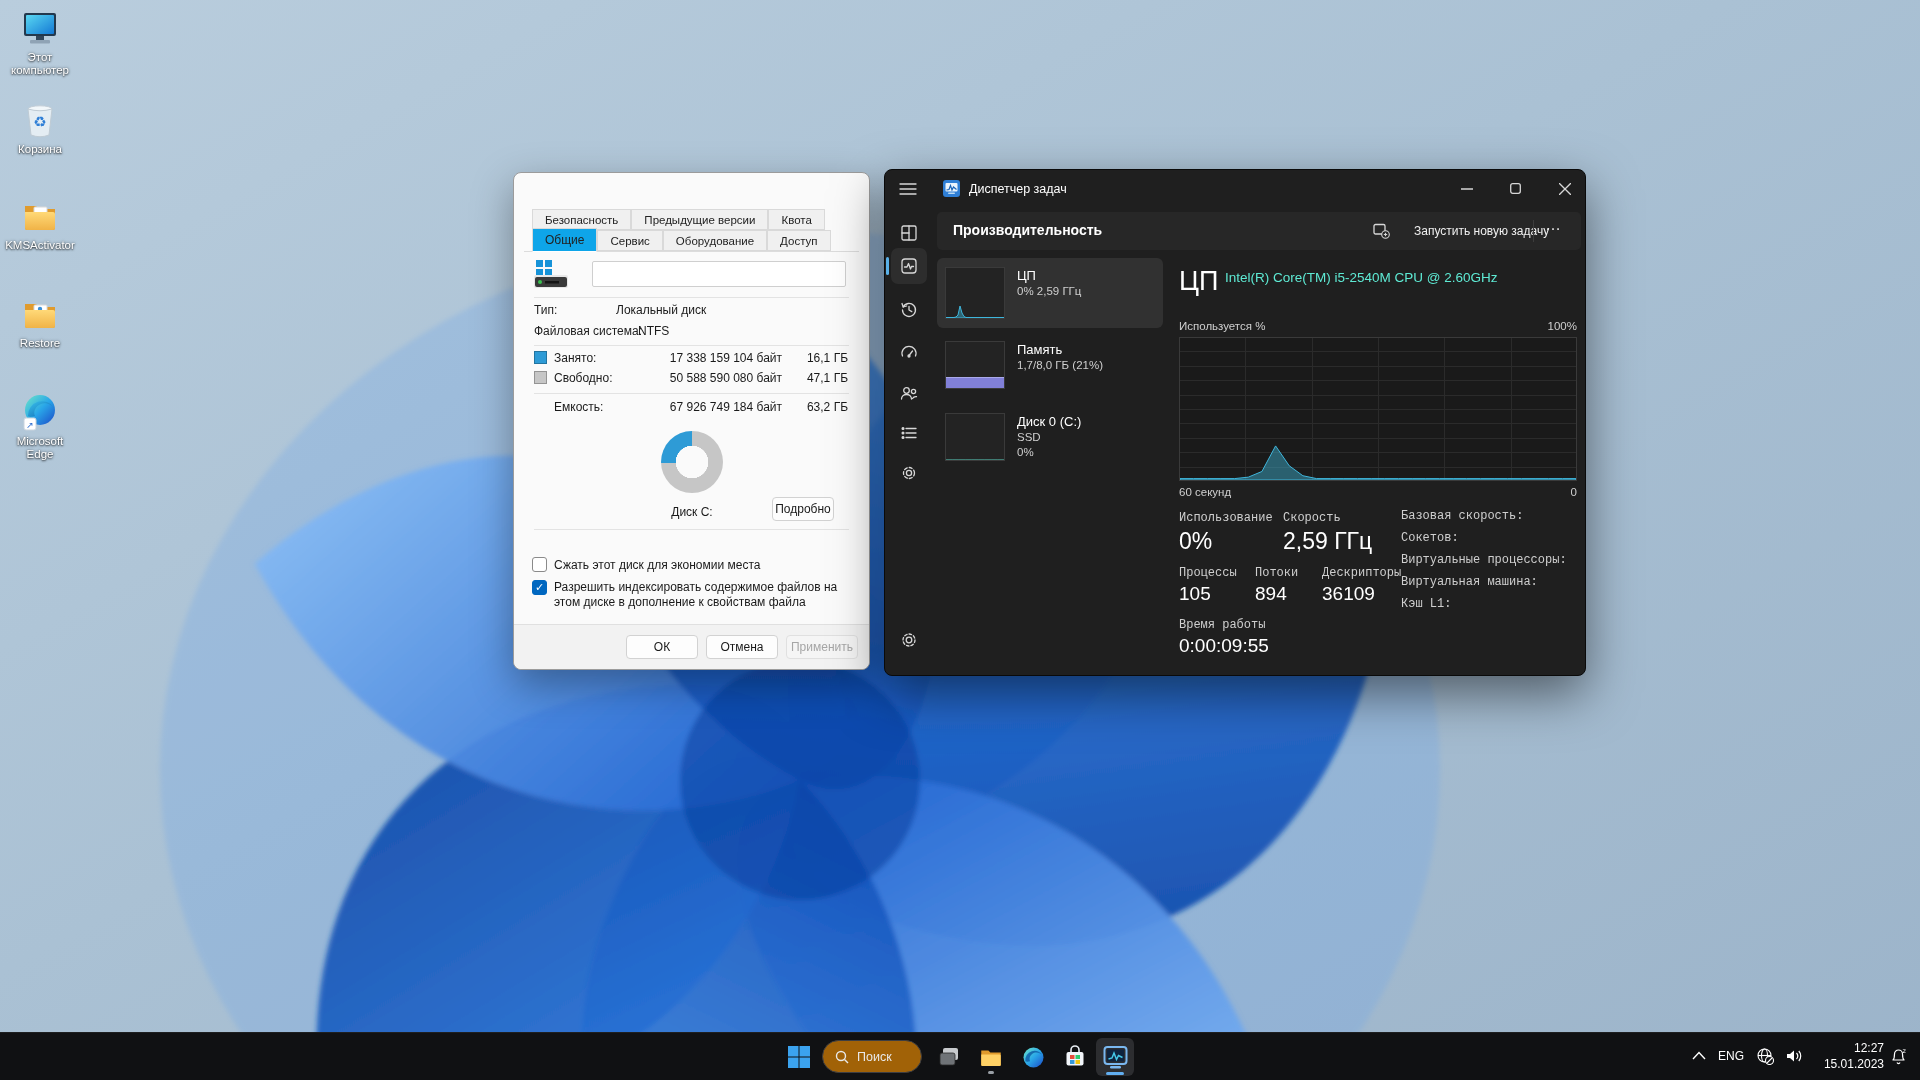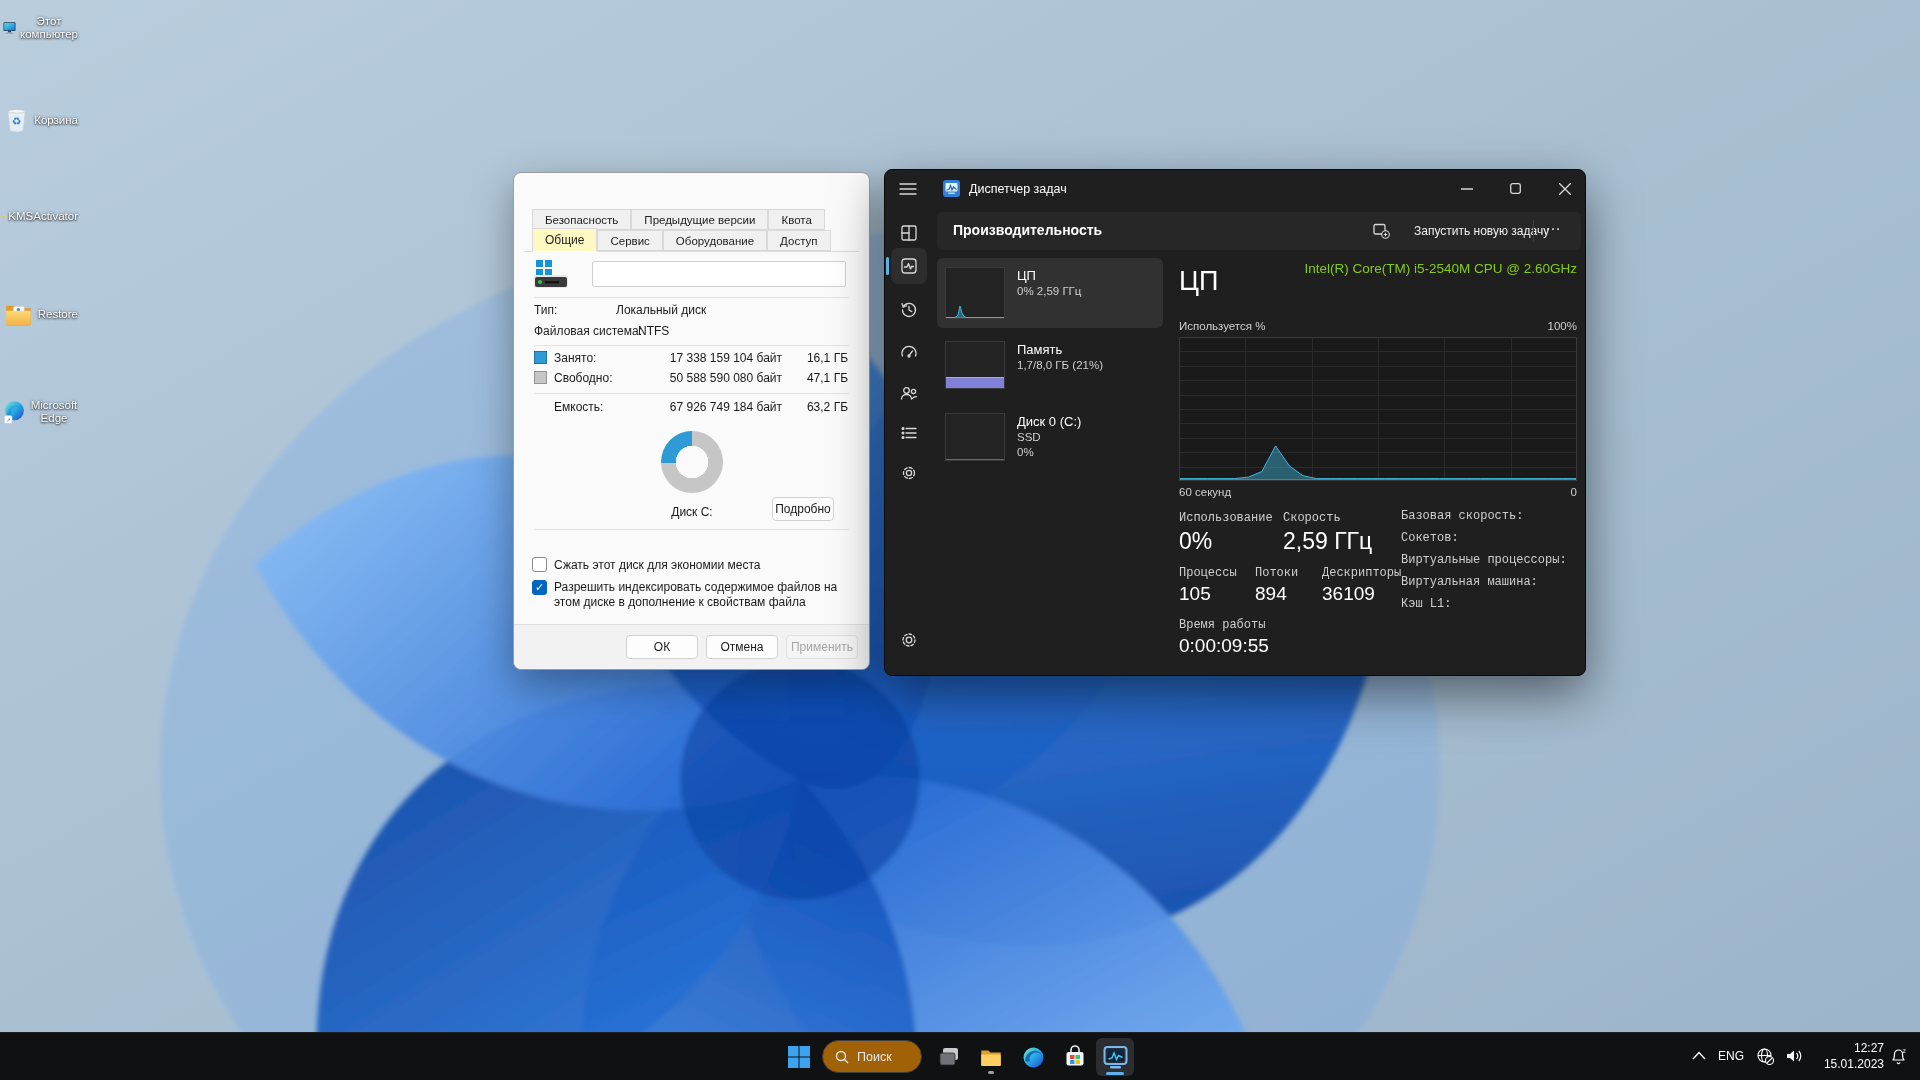--- a/index.html
+++ b/index.html
@@ -1,32 +1,32 @@
 <!DOCTYPE html>
 <html><head>
 <meta charset="utf-8">
 <style>
   html,body{margin:0;padding:0;width:1920px;height:1080px;overflow:hidden;
     font-family:"Liberation Sans","DejaVu Sans",sans-serif;-webkit-font-smoothing:antialiased;}
   .abs{position:absolute;}
   
   #wallpaper{position:absolute;inset:0;}
   
-  .desk-icon{position:absolute;left:2px;width:76px;display:flex;flex-direction:row;align-items:center;gap:3px;cursor:default;}
+  .desk-icon{position:absolute;left:2px;width:76px;display:flex;flex-direction:column;align-items:center;gap:3px;cursor:default;}
   .desk-icon .lbl{color:#fff;font-size:11.5px;line-height:13px;text-align:center;
     text-shadow:0 1px 2px rgba(0,0,0,.75),0 0 3px rgba(0,0,0,.5);max-width:74px;}
   
   #props{left:513px;top:172px;width:355px;height:496px;background:#fafafa;border:1px solid #9b9b9b;
     border-radius:8px;box-shadow:0 14px 40px rgba(0,0,0,.35);font-size:12px;color:#1a1a1a;}
   #props .titlebar{position:absolute;left:0;top:0;right:0;height:30px;display:flex;align-items:center;padding-left:10px;}
   #props .titlebar .t{margin-left:8px;font-size:12px;color:#222;}
   #props .close-x{position:absolute;right:4px;top:0;width:30px;height:28px;display:flex;align-items:center;justify-content:center;color:#555;font-size:13px;border-radius:5px;}
   .tabrow{position:absolute;left:18px;display:flex;}
   .tab{border:1px solid #d9d9d9;background:#f0f0f0;color:#222;font-size:11.5px;display:flex;align-items:center;justify-content:center;padding:0 12px;height:21px;box-sizing:border-box;}
-  .tab.active{background:#fef9c3;height:24px;margin-top:-2px;border-bottom:1px solid #fff;z-index:3;font-size:12px;}
+  .tab.active{background:#0ea5e9;height:24px;margin-top:-2px;border-bottom:1px solid #fff;z-index:3;font-size:12px;}
   #tabpanel-line{position:absolute;left:10px;right:10px;top:78px;border-top:1px solid #dcdcdc;}
   .sep{position:absolute;left:20px;right:20px;border-top:1px solid #e3e3e3;}
   .rowlbl{color:#222;}
   .bytescol{position:absolute;text-align:right;width:130px;}
   .gbcol{position:absolute;text-align:right;width:60px;}
   .swatch{position:absolute;width:13px;height:13px;border:1px solid rgba(0,0,0,.25);box-sizing:border-box;}
   #donut{position:absolute;left:147px;top:258px;width:62px;height:62px;border-radius:50%;
     background:radial-gradient(closest-side,#fafafa 0 52%,transparent 53%),
     conic-gradient(#c6c6c6 0 var(--free,74.5%),#2e9bd6 var(--free,74.5%) 100%);}
   .btn{position:absolute;height:24px;background:#fdfdfd;border:1px solid #d2d2d2;border-radius:4px;
@@ -390,21 +390,21 @@
         </svg>
     </div>
     <div>
       <div class="cname">Диск 0 (C:)</div>
       <div class="cdetail">SSD</div>
       <div class="cdetail">0%</div>
     </div>
   </div>
 
   <span class="abs" style="left:294px;top:96px;font-size:27px;color:#fff">ЦП</span>
-  <span class="abs" style="left:340px;top:91px;width:352px;text-align:right;font-size:13.5px;color:#84cc16">Intel(R) Core(TM) i5-2540M CPU @ 2.60GHz</span>
+  <span class="abs" style="left:340px;top:100px;width:352px;font-size:13.5px;color:#5eead4">Intel(R) Core(TM) i5-2540M CPU @ 2.60GHz</span>
   <span class="abs" style="left:294px;top:150px;font-size:11.5px;color:#cfcfcf">Используется %</span>
   <span class="abs" style="left:592px;top:150px;width:100px;text-align:right;font-size:11.5px;color:#cfcfcf">100%</span>
   <div id="graph">
     <svg width="100%" height="100%" viewBox="0 0 100 100" preserveAspectRatio="none">
         <polygon class="sparkfill" points="0,100 0.00,99.00 3.45,99.00 6.90,99.00 10.34,99.00 13.79,99.00 17.24,98.00 20.69,94.00 24.14,76.00 27.59,90.00 31.03,97.00 34.48,99.00 37.93,99.00 41.38,99.00 44.83,99.00 48.28,99.00 51.72,99.00 55.17,99.00 58.62,99.00 62.07,99.00 65.52,99.00 68.97,99.00 72.41,99.00 75.86,99.00 79.31,99.00 82.76,99.00 86.21,99.00 89.66,99.00 93.10,99.00 96.55,99.00 100.00,99.00 100,100"></polygon>
       </svg>
   </div>
   <span class="abs" style="left:294px;top:316px;font-size:11.5px;color:#cfcfcf">60 секунд</span>
   <span class="abs" style="left:592px;top:316px;width:100px;text-align:right;font-size:11.5px;color:#cfcfcf">0</span>
 

